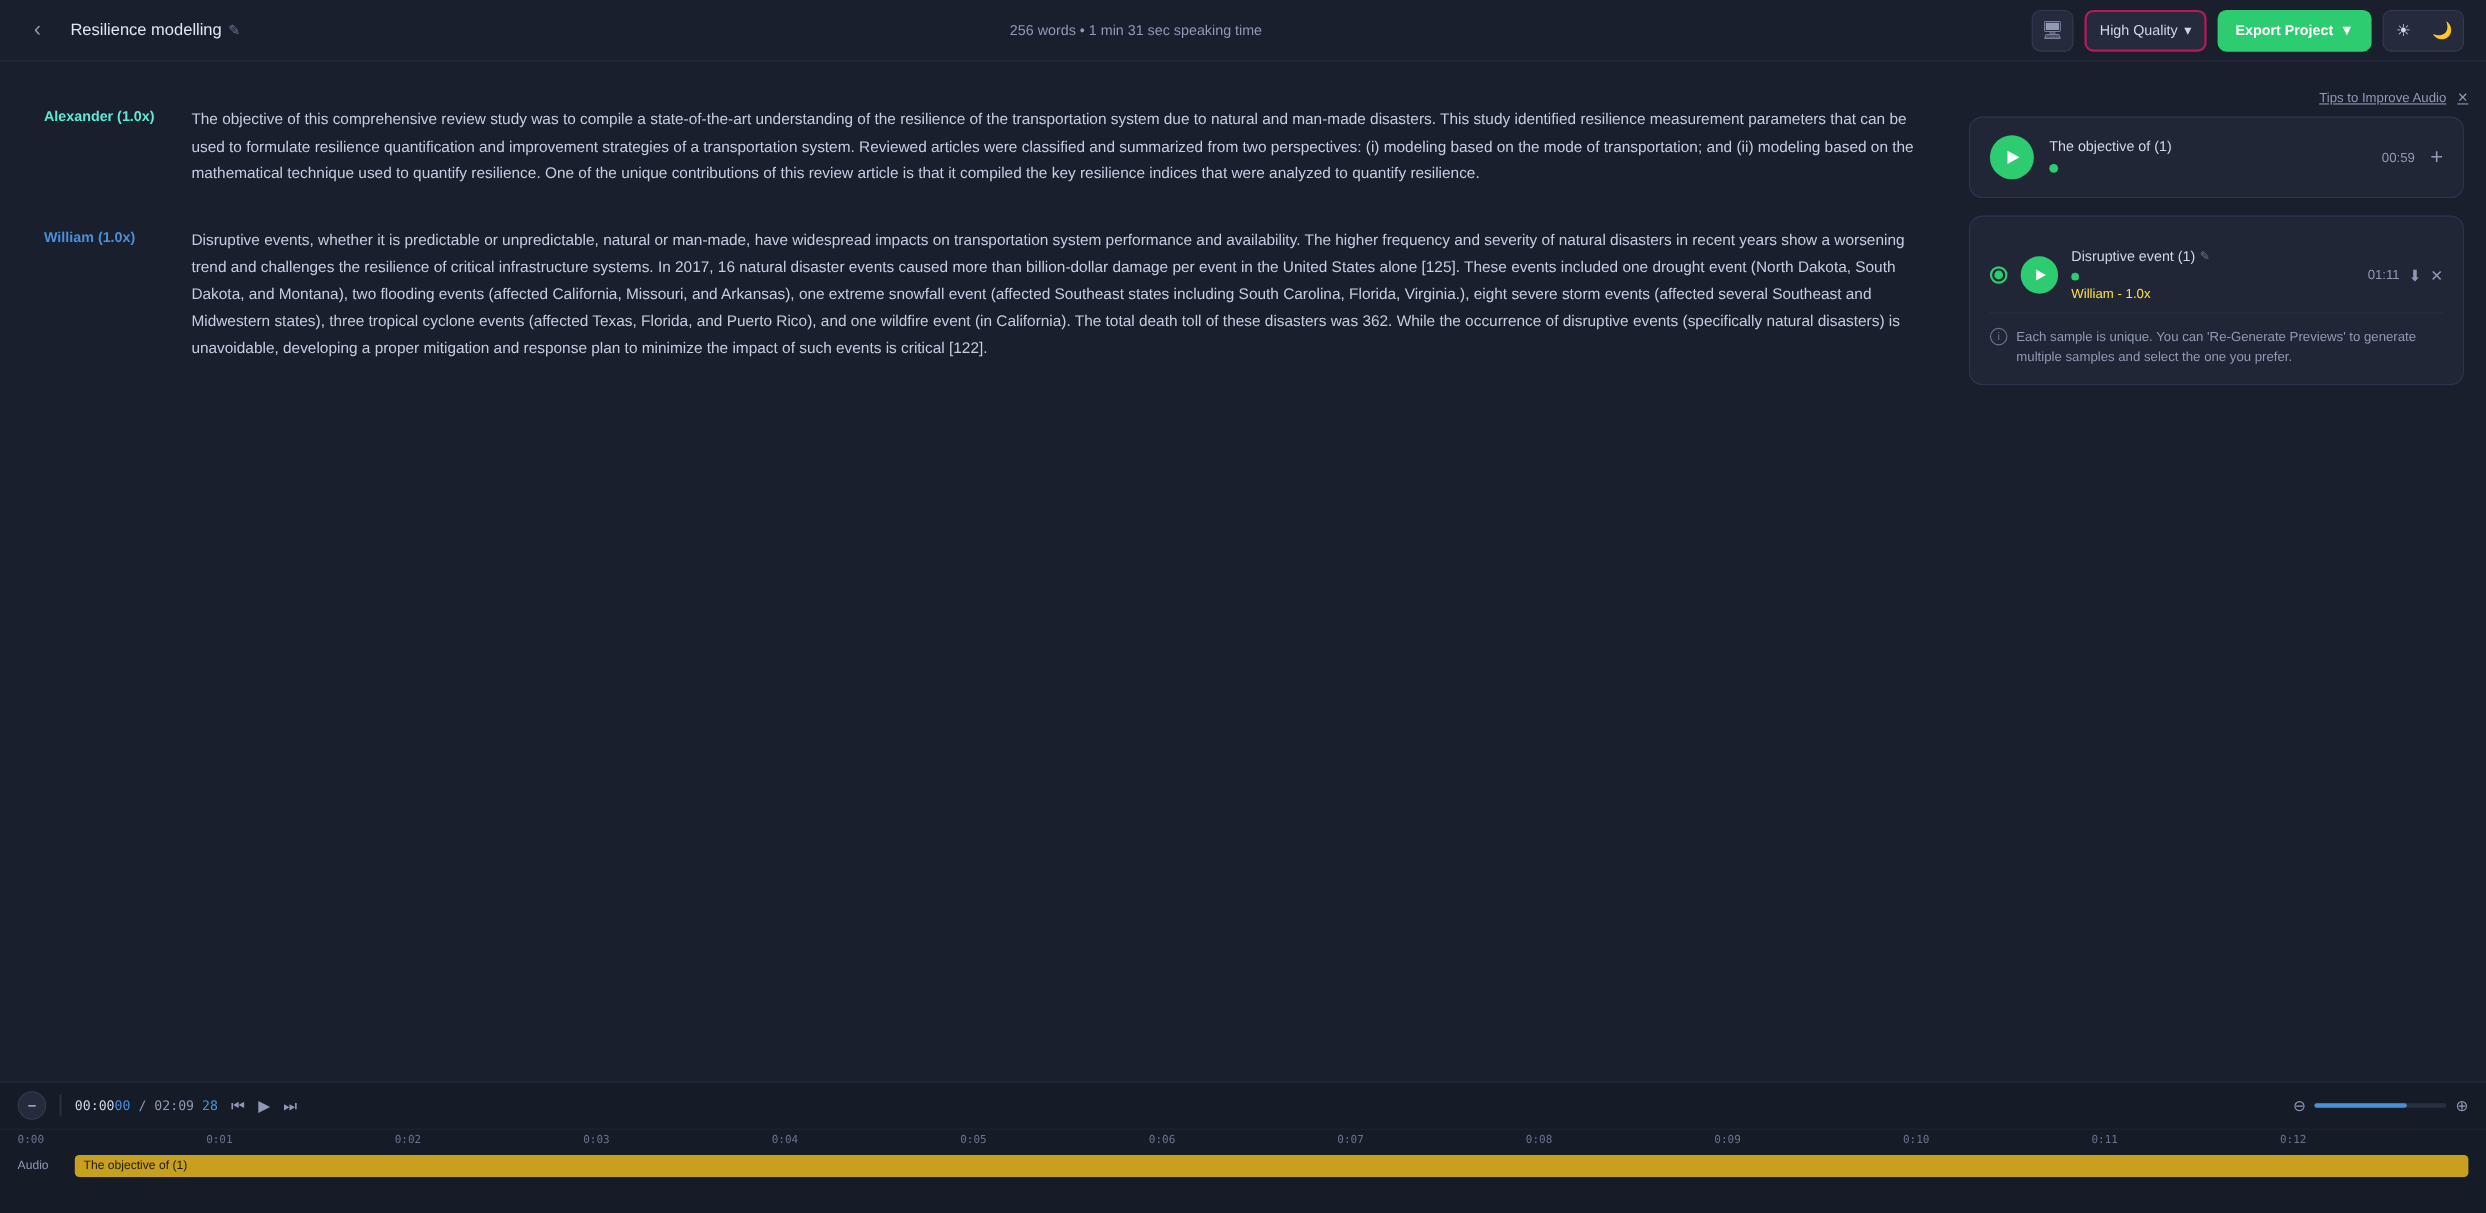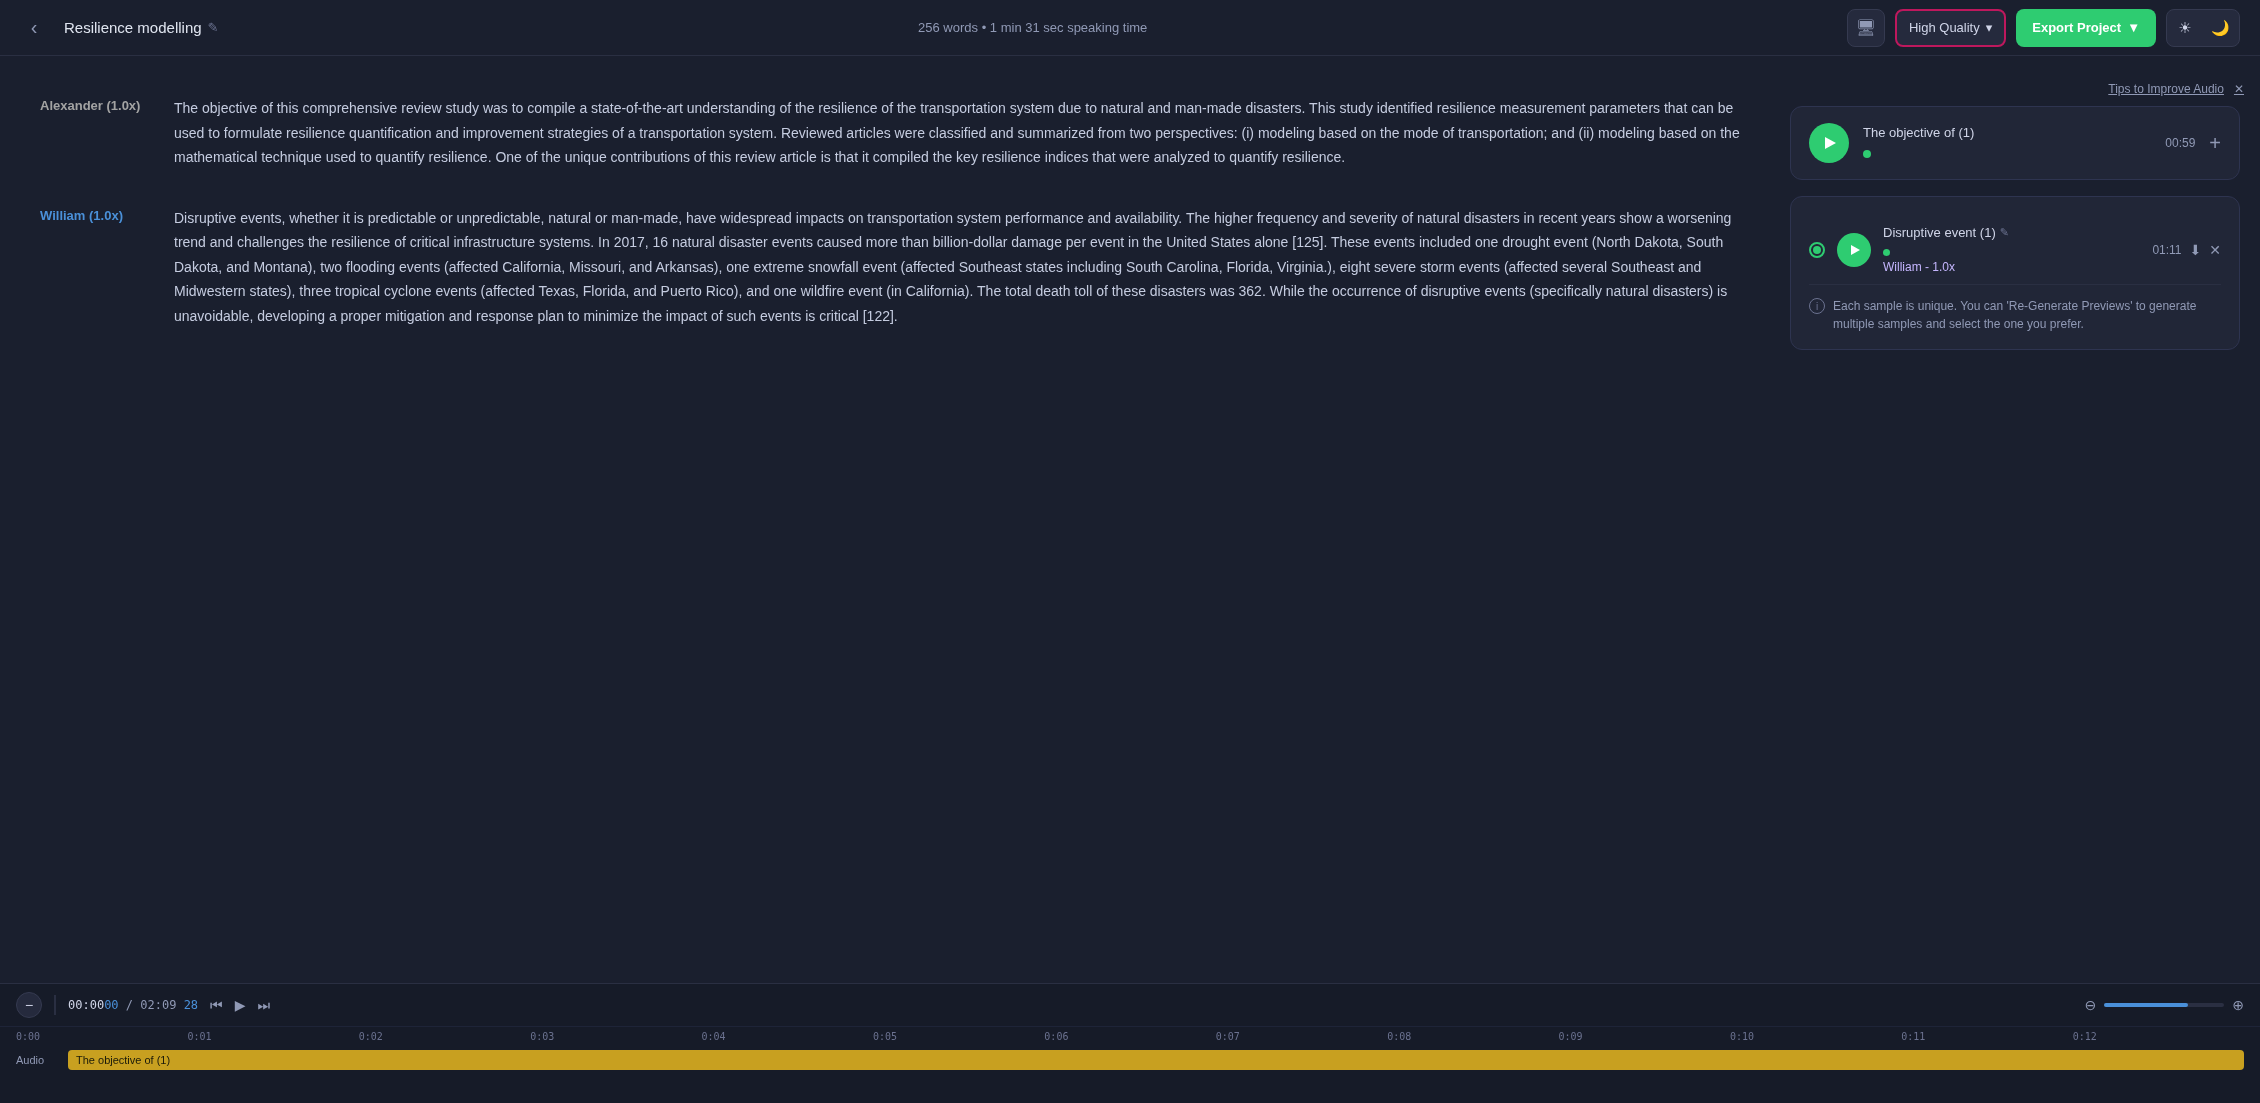--- a/index.html
+++ b/index.html
@@ -163,21 +163,21 @@
       gap: 24px;
       margin-bottom: 36px;
     }
     .segment-label {
       min-width: 110px;
       font-size: 13px;
       font-weight: 600;
       padding-top: 2px;
       flex-shrink: 0;
     }
-    .segment-label.alexander { color: #a3a3a3; }
+    .segment-label.alexander { color: #5eead4; }
     .segment-label.william { color: #4a90d9; }
     .segment-text {
       font-size: 14px;
       line-height: 1.75;
       color: #c5cce0;
     }
 
     
     .right-panel {
       width: 480px;
@@ -341,21 +341,21 @@
     .sample-dot {
       width: 7px;
       height: 7px;
       border-radius: 50%;
       background: #2ecc71;
       display: inline-block;
       margin-top: 3px;
     }
     .sample-speaker {
       font-size: 12px;
-      color: #c4b5fd;
+      color: #fde047;
     }
     .sample-actions {
       display: flex;
       align-items: center;
       gap: 8px;
     }
     .sample-duration {
       font-size: 12px;
       color: #9099b5;
     }

